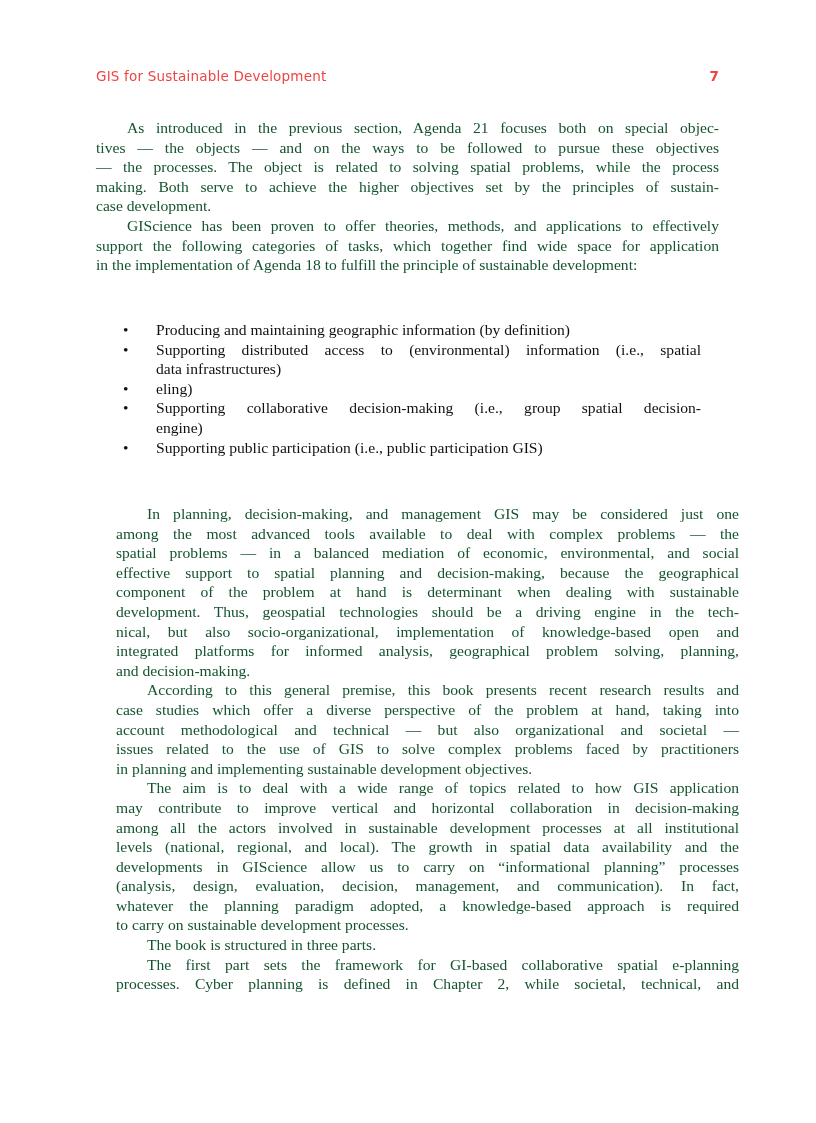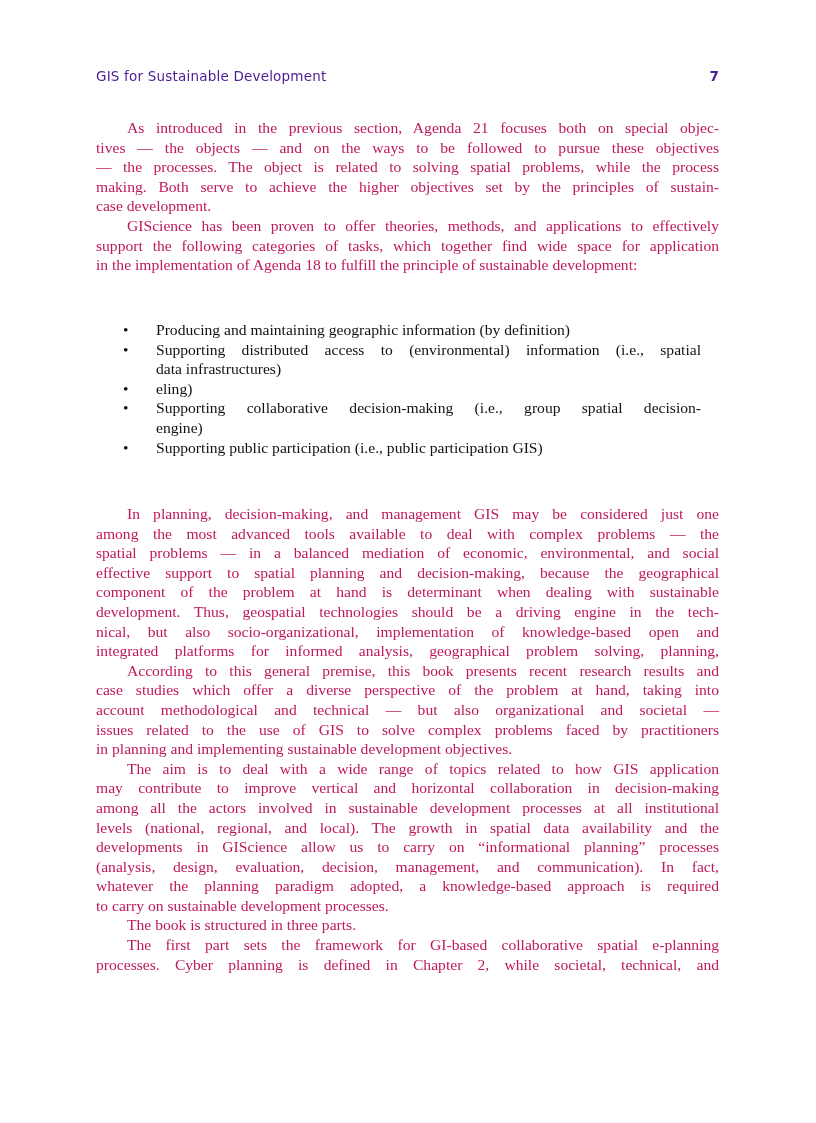--- a/index.html
+++ b/index.html
@@ -1,22 +1,22 @@
 <!DOCTYPE html>
 <html><head>
 <meta charset="utf-8">
 <style>
   html, body { margin:0; padding:0; background:#ffffff; }
   body { width:816px; height:1123px; position:relative; overflow:hidden; }
   .header { position:absolute; left:96px; top:68px; width:623px; height:20px;
-    font-family:"DejaVu Sans", sans-serif; font-size:13.5px; color:#4c1d95; }
+    font-family:"DejaVu Sans", sans-serif; font-size:13.5px; color:#ef4444; }
   .header .title { position:absolute; left:0; top:0; letter-spacing:0.2px; }
   .header .pnum { position:absolute; right:0; top:0; font-weight:bold; }
   .text { position:absolute; left:96px; width:623px;
-    font-family:"Liberation Serif", serif; font-size:15.6px; color:#be185d; }
+    font-family:"Liberation Serif", serif; font-size:15.6px; color:#14532d; }
   .line { height:19.6px; line-height:19.6px; white-space:nowrap; text-align:justify; text-align-last:justify; }
   .line.last { text-align-last:left; }
   .line.indent { padding-left:31px; }
   .list { position:absolute; left:96px; width:623px;
     font-family:"Liberation Serif", serif; font-size:15.6px; color:#111; }
   .li { position:relative; }
   .li .bullet { position:absolute; left:27px; top:0; height:19.6px; line-height:19.6px; }
   .li .ltxt { margin-left:60px; width:545px; }
 </style>
 </head>
@@ -68,30 +68,31 @@
         <div class="line last">engine)</div>
       </div>
     </div>
     <div class="li">
       <span class="bullet">•</span>
       <div class="ltxt">
         <div class="line last">Supporting public participation (i.e., public participation GIS)</div>
       </div>
     </div>
   </div>
-<div class="text" id="bottom-text" style="top:504px;">
+<div class="text" id="bottom-text" style="top:504px;margin-left:20px;">
     <div>
       <div class="line indent">In planning, decision-making, and management GIS may be considered just one</div>
       <div class="line">among the most advanced tools available to deal with complex problems — the</div>
       <div class="line">spatial problems — in a balanced mediation of economic, environmental, and social</div>
       <div class="line">effective support to spatial planning and decision-making, because the geographical</div>
       <div class="line">component of the problem at hand is determinant when dealing with sustainable</div>
       <div class="line">development. Thus, geospatial technologies should be a driving engine in the tech-</div>
       <div class="line">nical, but also socio-organizational, implementation of knowledge-based open and</div>
       <div class="line">integrated platforms for informed analysis, geographical problem solving, planning,</div>
+      <div class="line last">and decision-making.</div>
     </div>
     <div>
       <div class="line indent">According to this general premise, this book presents recent research results and</div>
       <div class="line">case studies which offer a diverse perspective of the problem at hand, taking into</div>
       <div class="line">account methodological and technical — but also organizational and societal —</div>
       <div class="line">issues related to the use of GIS to solve complex problems faced by practitioners</div>
       <div class="line last">in planning and implementing sustainable development objectives.</div>
     </div>
     <div>
       <div class="line indent">The aim is to deal with a wide range of topics related to how GIS application</div>

